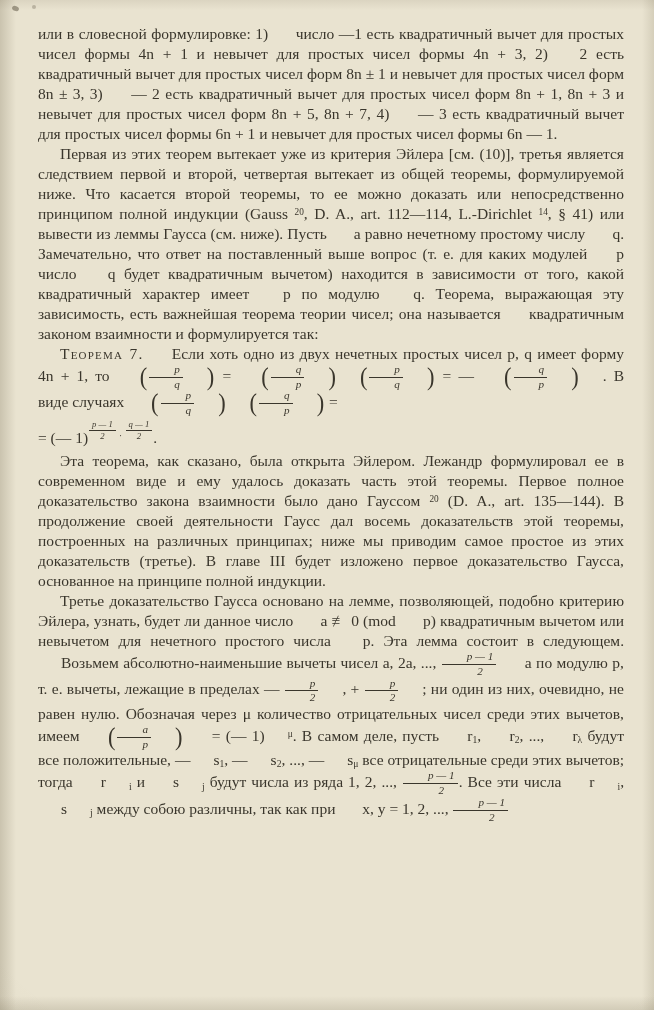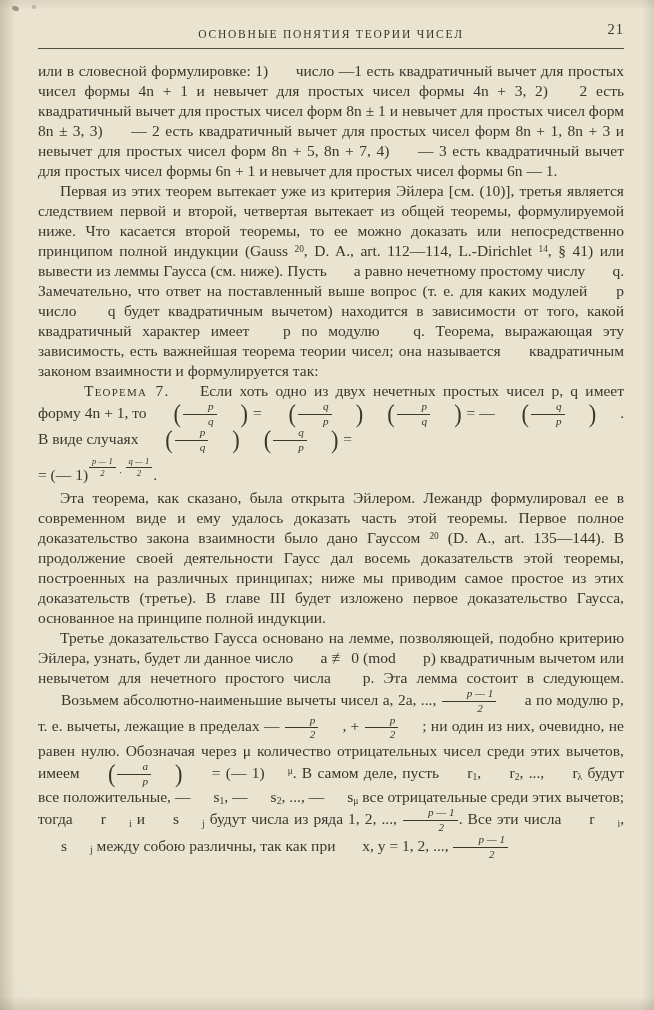--- a/index.html
+++ b/index.html
@@ -51,21 +51,21 @@
   p.para{
     margin:0;
     font-size:15.5px;
     line-height:20px;
     text-align:justify;
   }
   p.para.indent{text-indent:22px;}
   p.para.formula{text-align:left;margin:3px 0 3px 0;}
 
   .it{margin-left:23px;}
-  .sc{font-variant:small-caps;letter-spacing:1.2px;margin-left:24px;}
+  .sc{font-variant:small-caps;letter-spacing:1.2px;}
   .sup{font-size:0.60em;vertical-align:0.45em;line-height:0;}
   .sub{font-size:0.62em;vertical-align:-0.25em;line-height:0;}
 
   .frac{
     display:inline-block;
     text-align:center;
     vertical-align:middle;
     font-size:0.72em;
     line-height:1.05;
     font-style:italic;
@@ -85,24 +85,20 @@
     padding:0 1px;
   }
 </style>
 </head>
 <body>
 
 <div class="page">
   <div class="speck s1"></div>
   <div class="speck s2"></div>
 
-  <div class="header-row">
-    <span class="running-head">ОСНОВНЫЕ ПОНЯТИЯ ТЕОРИИ ЧИСЕЛ</span>
-    <span class="page-number">21</span>
-  </div>
 
   <div class="text-block">
       <p class="para"><span>или в словесной формулировке: 1) </span><span class="it">число —1 есть квадратичный вычет для простых чисел формы 4n + 1 и невычет для простых чисел формы 4n + 3, </span><span>2) </span><span class="it">2 есть квадратичный вычет для простых чисел форм 8n ± 1 и невычет для простых чисел форм 8n ± 3, </span><span>3) </span><span class="it">— 2 есть квадратичный вычет для простых чисел форм 8n + 1, 8n + 3 и невычет для простых чисел форм 8n + 5, 8n + 7, </span><span>4) </span><span class="it">— 3 есть квадратичный вычет для простых чисел формы 6n + 1 и невычет для простых чисел формы 6n — 1.</span></p>
       <p class="para indent"><span>Первая из этих теорем вытекает уже из критерия Эйлера [см. (10)], третья является следствием первой и второй, четвертая вытекает из общей теоремы, формулируемой ниже. Что касается второй теоремы, то ее можно доказать или непосредственно принципом полной индукции (Gauss </span><span class="sup">20</span><span>, D. A., art. 112—114, L.-Dirichlet </span><span class="sup">14</span><span>, § 41) или вывести из леммы Гаусса (см. ниже). Пусть </span><span class="it">a</span><span> равно нечетному простому числу </span><span class="it">q</span><span>. Замечательно, что ответ на поставленный выше вопрос (т. е. для каких модулей </span><span class="it">p</span><span> число </span><span class="it">q</span><span> будет квадратичным вычетом) находится в зависимости от того, какой квадратичный характер имеет </span><span class="it">p</span><span> по модулю </span><span class="it">q</span><span>. Теорема, выражающая эту зависимость, есть важнейшая теорема теории чисел; она называется </span><span class="it">квадратичным законом взаимности</span><span> и формулируется так:</span></p>
       <p class="para indent"><span class="sc">Теорема 7.</span><span class="it"> Если хоть одно из двух нечетных простых чисел p, q имеет форму 4n + 1, то </span><span class="pgroup">
           <span class="bigp">(</span>
           <span class="frac">
             <span class="num">p</span>
             <span class="den">q</span>
           </span>

